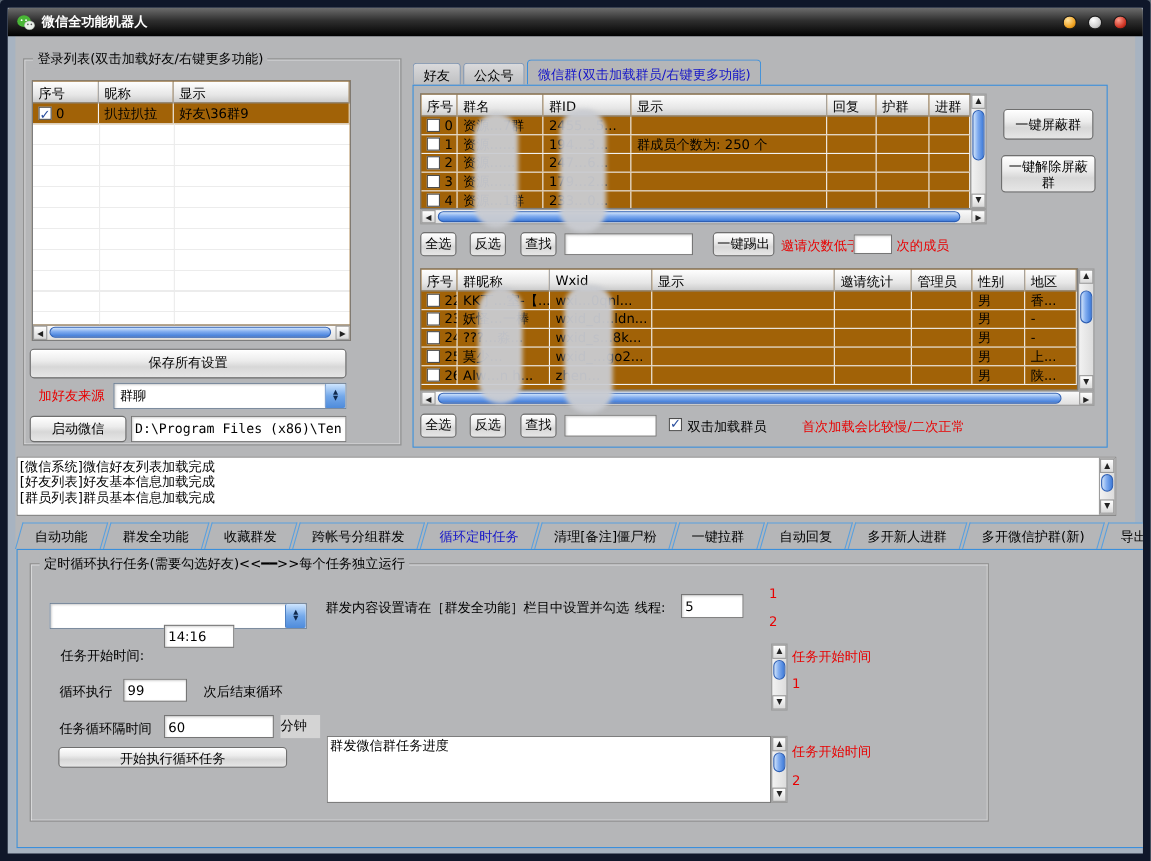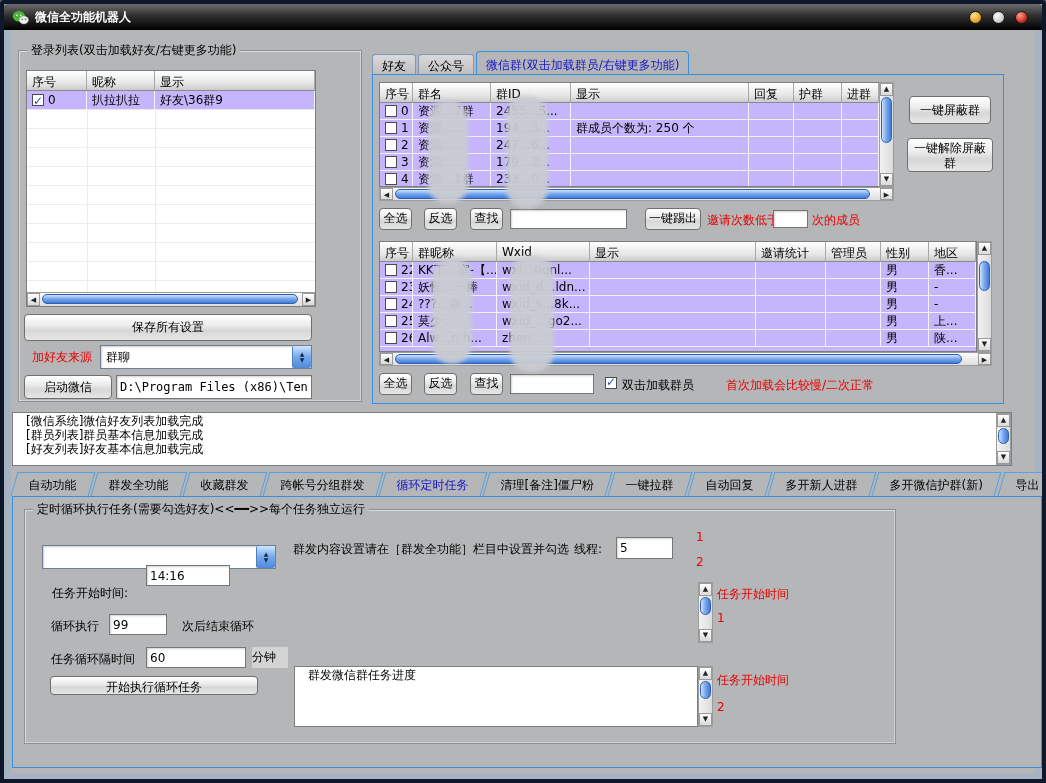--- a/index.html
+++ b/index.html
@@ -1,37 +1,37 @@
 <!DOCTYPE html>
 <html><head>
 <meta charset="utf-8">
 <style>
   html,body{margin:0;padding:0;background:#5d6875;}
   *{box-sizing:border-box;}
   .window{
     position:relative;width:1046px;height:783px;overflow:hidden;
     font-family:"DejaVu Sans","Liberation Sans",sans-serif;font-size:12px;color:#000;
-    background:#a7b3c1;border:4px solid #0f172a;border-radius:4px 4px 0 0;
+    background:#a7b3c1;border:7px solid #0f172a;border-radius:4px 4px 0 0;
   }
   .titlebar{position:absolute;top:0;left:0;right:0;height:26px;
     background:linear-gradient(180deg,#6d6d6d 0%,#2f2f2f 45%,#000 100%);
     display:flex;align-items:center;border-radius:3px 3px 0 0;}
   .title-ico{width:17px;height:15px;margin:0 6px 0 8px;}
   .title-text{color:#fff;font-weight:bold;font-size:12px;}
   .win-btns{margin-left:auto;display:flex;gap:10px;align-items:center;padding-right:14px;}
   .wbtn{width:13px;height:13px;border-radius:50%;border:1px solid #1c1c1c;}
   .wbtn.min{background:radial-gradient(circle at 35% 30%,#ffe3a0,#f0a322 60%,#9c5c00);}
   .wbtn.max{background:radial-gradient(circle at 35% 30%,#ffffff,#cfcfcf 60%,#7f7f7f);}
   .wbtn.close{background:radial-gradient(circle at 35% 30%,#ff9d8d,#cf3525 60%,#6e0c02);}
   .client{position:absolute;top:26px;left:7px;right:7px;bottom:6px;background:#b5b6b8;}
 
   .gbox{position:absolute;border:1px solid #8f8f8f;box-shadow:1px 1px 0 rgba(255,255,255,.5) inset,-1px -1px 0 rgba(255,255,255,.4) inset;}
   .gbox-label{position:absolute;top:-9px;left:8px;background:#b5b6b8;padding:0 4px;white-space:nowrap;}
 
-  .tbl{position:absolute;background:#c4b5fd;border:1px solid #7d7d7d;overflow:hidden;}
+  .tbl{position:absolute;background:#a16207;border:1px solid #7d7d7d;overflow:hidden;}
   .thead{display:flex;height:20px;}
   .hc{background:linear-gradient(180deg,#ffffff,#e6e6e6 65%,#cbcbcb);border-right:1px solid #a8a8a8;border-bottom:1px solid #8a8a8a;padding:3px 0 0 5px;white-space:nowrap;overflow:hidden;}
   .trow{display:flex;height:17px;border-bottom:1px solid #f1f1f1;}
   .trow.tall{height:19px;border-bottom:1px solid #e9e9e9;}
   .c{padding-left:5px;border-right:1px solid #f4f4f4;white-space:nowrap;overflow:hidden;line-height:17px;}
   .tall .c{line-height:19px;}
   .cb{display:inline-block;width:12px;height:12px;border:1px solid #4c4c4c;background:#fff;margin:0 4px 0 0;vertical-align:-2px;position:relative;}
   .cb.checked:after{content:"✓";position:absolute;left:0px;top:-3px;font-size:12px;color:#2b4f9e;font-weight:bold;}
 
   .gc0{width:33px}.gc1{width:78px}.gc2{width:80px}.gc3{width:178px}.gc4{width:45px}.gc5{width:48px}.gc6{width:38px}
@@ -67,21 +67,21 @@
     background:linear-gradient(180deg,#dadadc,#bebfc1);white-space:nowrap;}
   .ttab.active{background:#b5b6b8;border-color:#3a8fdc;color:#1414c8;height:23px;padding-top:5px;}
 
   .btabs{position:absolute;left:10px;top:468px;height:24px;display:flex;}
   .btab{position:relative;margin-right:2px;padding:4px 14px 0;transform:skewX(-16deg);
     border:1px solid #58a0e0;border-bottom:none;background:#b5b6b8;height:24px;}
   .btab>span{display:inline-block;transform:skewX(16deg);white-space:nowrap;}
   .btab.active>span{color:#1414c8;}
 
   .panelblue{position:absolute;border:1px solid #3a8fdc;background:#b5b6b8;}
-  .whitebox{position:absolute;background:#fff;border:1px solid #7d7d7d;overflow:hidden;padding:1px 13px;line-height:14px;}
+  .whitebox{position:absolute;background:#fff;border:1px solid #7d7d7d;overflow:hidden;padding:1px 2px;line-height:14px;}
 
   .blur{position:absolute;background:rgba(201,203,209,.95);border-radius:20px;filter:blur(2px);}
   .unit{position:absolute;background:#d4d4d4;line-height:21px;}
 </style>
 </head>
 <body>
 
 <div class="window">
   <div class="client"></div>
 
@@ -333,22 +333,22 @@
   <div class="btn" style="left:466px;top:369px;width:33px;height:22px;">查找</div>
   <input class="inp" style="left: 506px; top: 370px; width: 84px; height: 20px;" value="">
   <span class="cb checked" style="position:absolute;left:601px;top:373px;"></span>
   <span class="lbl" style="left:618px;top:373px;">双击加载群员</span>
   <span class="lbl red" style="left:722px;top:373px;text-align:right;">首次加载会比较慢/二次正常</span>
 
   <div class="whitebox" style="left:8px;top:408px;width:1000px;height:54px;">
     <div>
 
     <div style="line-height:14px;">[微信系统]微信好友列表加载完成</div>
+        <div style="line-height:14px;">[好友列表]好友基本信息加载完成</div>
         <div style="line-height:14px;">[群员列表]群员基本信息加载完成</div>
-        <div style="line-height:14px;">[好友列表]好友基本信息加载完成</div>
       </div>
   </div>
   <div class="vsb" style="left:992px;top:409px;height:52px;">
     <div class="sb-btn">▲</div>
     <div class="track">
         <div class="thumb-v" style="top:1px;height:16px;"></div>
       </div>
     <div class="sb-btn">▼</div>
   </div>
 
@@ -386,21 +386,21 @@
     <span class="val"></span>
     <span class="spin">▲<br>▼</span>
   </div>
   <span class="lbl" style="left:289px;top:537px;">群发内容设置请在［群发全功能］栏目中设置并勾选</span>
   <span class="lbl" style="left:570px;top:537px;">线程:</span>
   <input class="inp" style="left: 612px; top: 533px; width: 57px; height: 22px;" value="5">
   <span class="lbl red" style="left:692px;top:526px;">1</span>
   <span class="lbl red" style="left:692px;top:551px;">2</span>
 
   <span class="lbl" style="left:48px;top:581px;">任务开始时间:</span>
-  <input class="inp" style="left: 142px; top: 561px; width: 84px; height: 21px;" value="14:16">
+  <input class="inp" style="left: 142px; top: 561px; width: 64px; height: 21px;" value="14:16">
 
   <span class="lbl" style="left:47px;top:614px;">循环执行</span>
   <input class="inp" style="left: 105px; top: 610px; width: 58px; height: 21px;" value="99">
   <span class="lbl" style="left:178px;top:614px;">次后结束循环</span>
 
   <span class="lbl" style="left:47px;top:647px;">任务循环隔时间</span>
   <input class="inp" style="left: 142px; top: 643px; width: 100px; height: 21px;" value="60">
   <span class="unit" style="left:248px;top:643px;width:36px;height:21px;">分钟</span>
 
   <div class="btn" style="left:46px;top:672px;width:208px;height:19px;line-height:21px;">开始执行循环任务</div>

